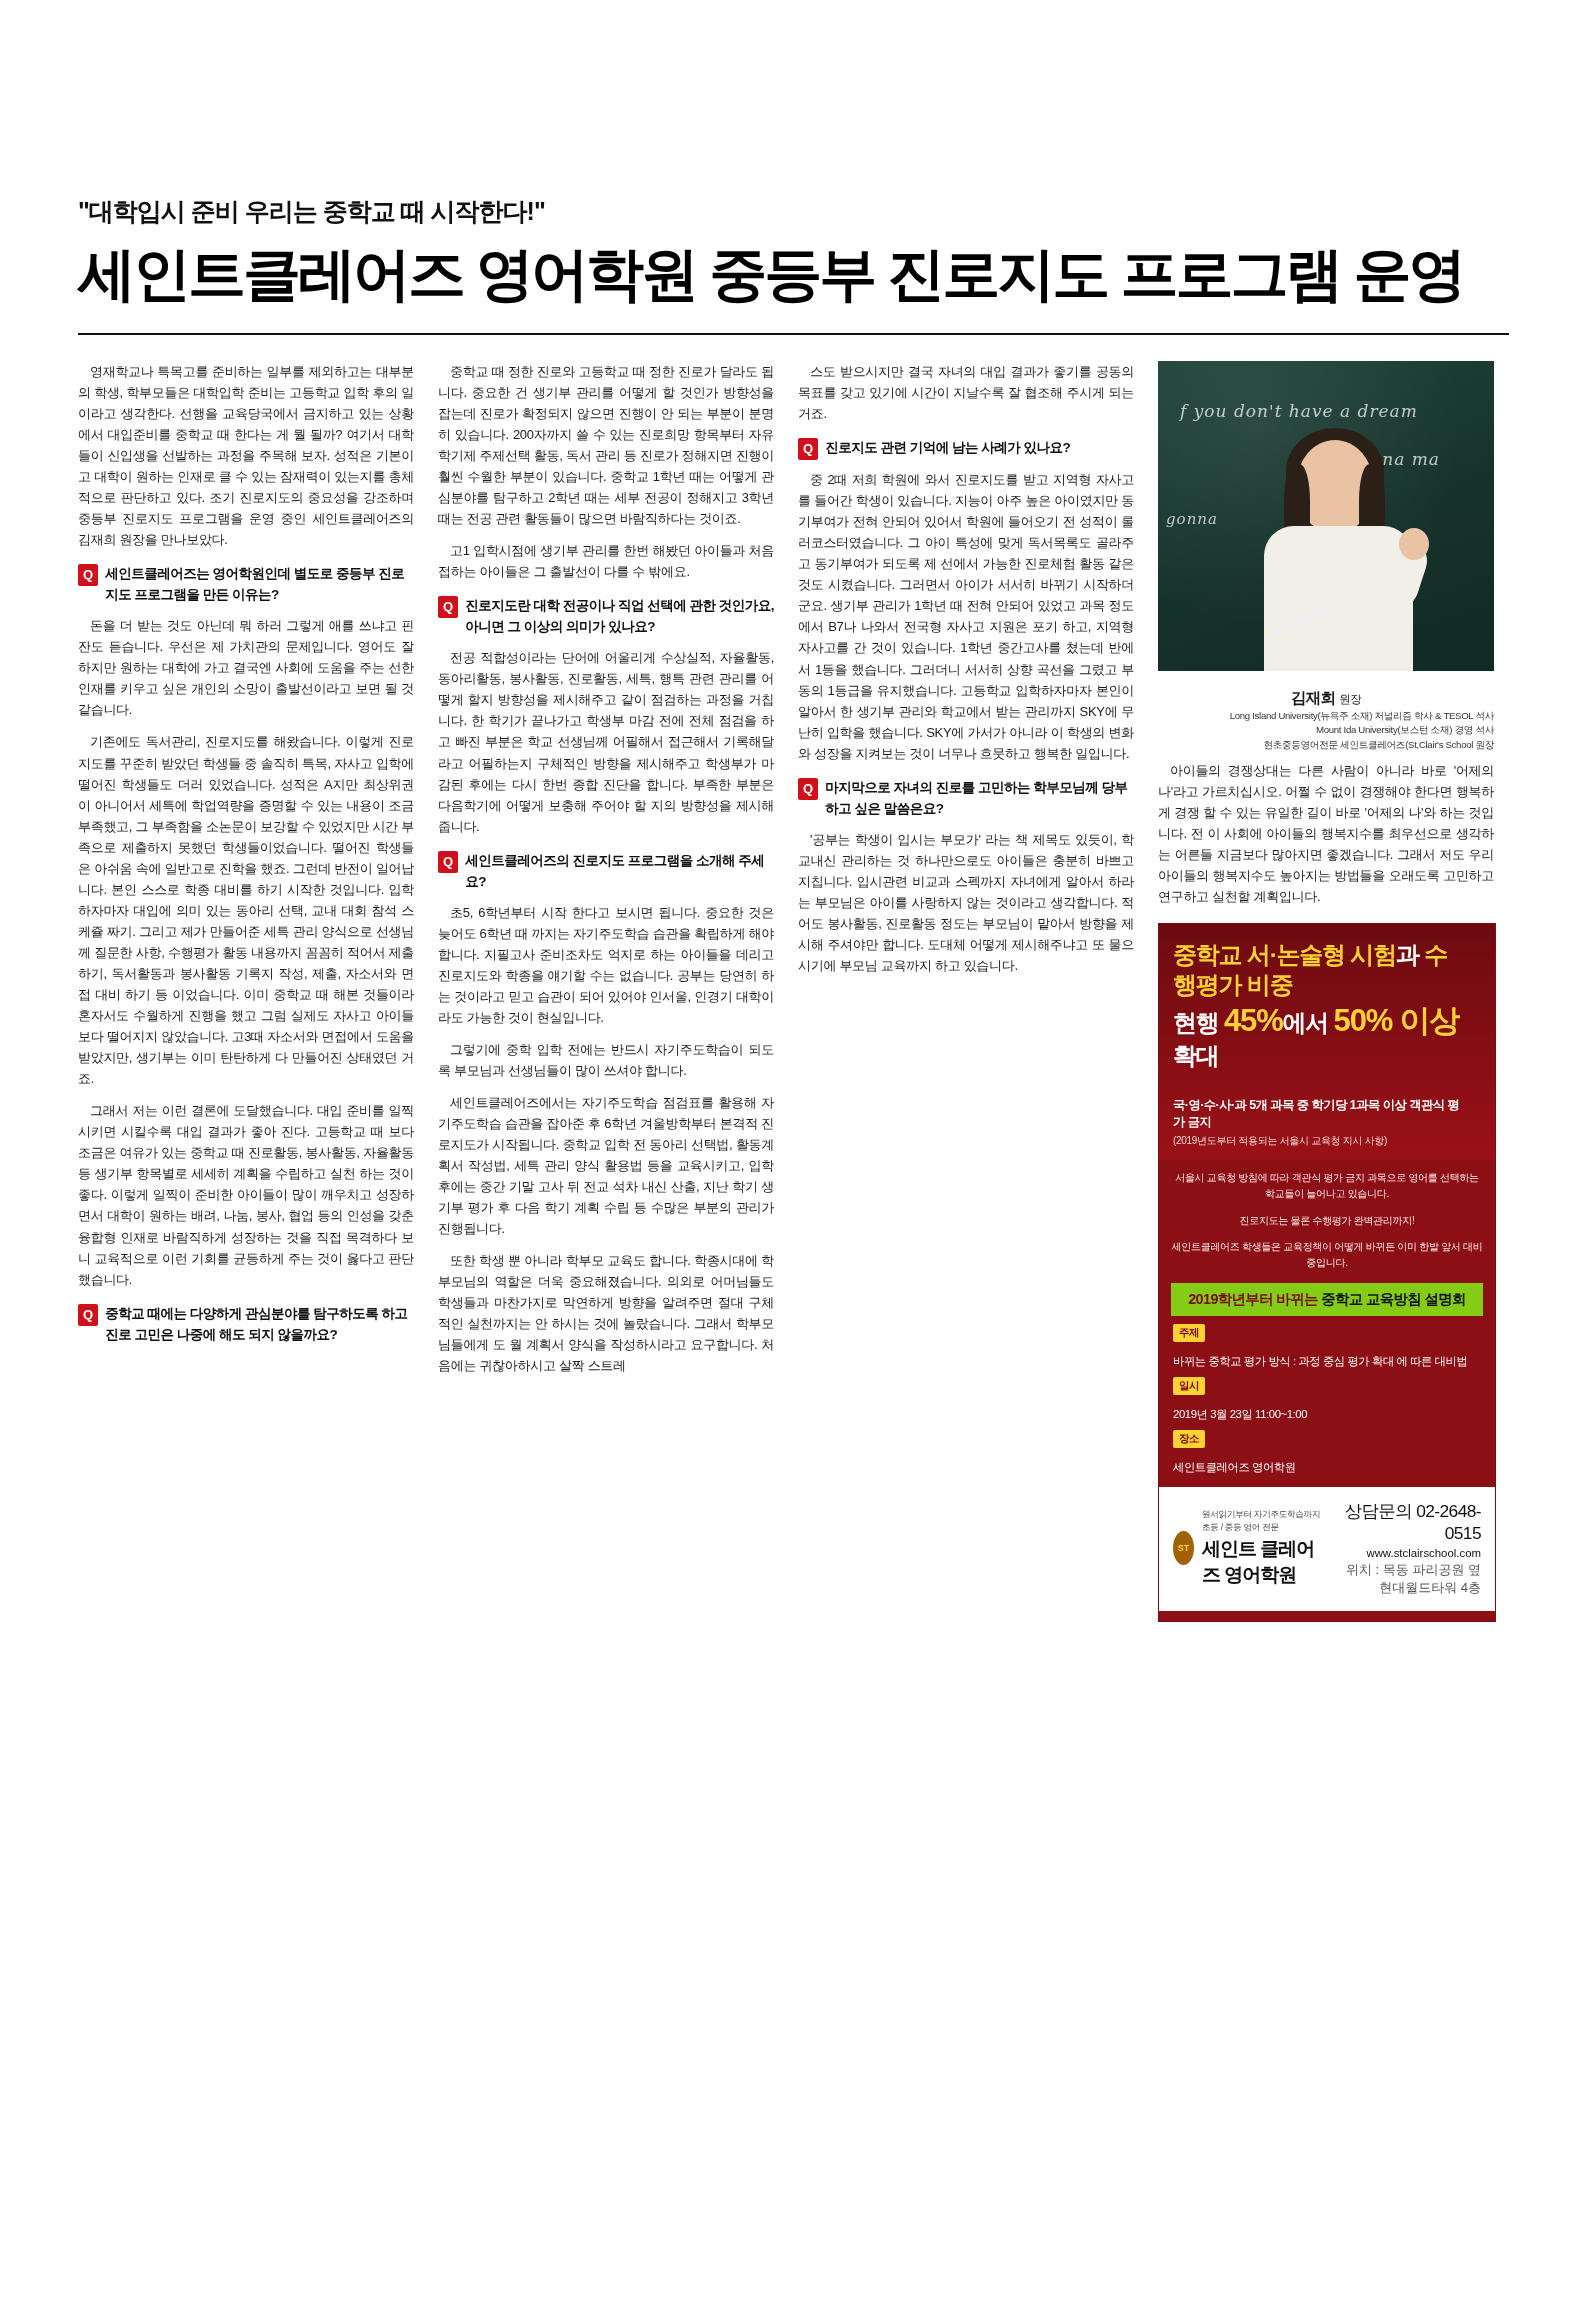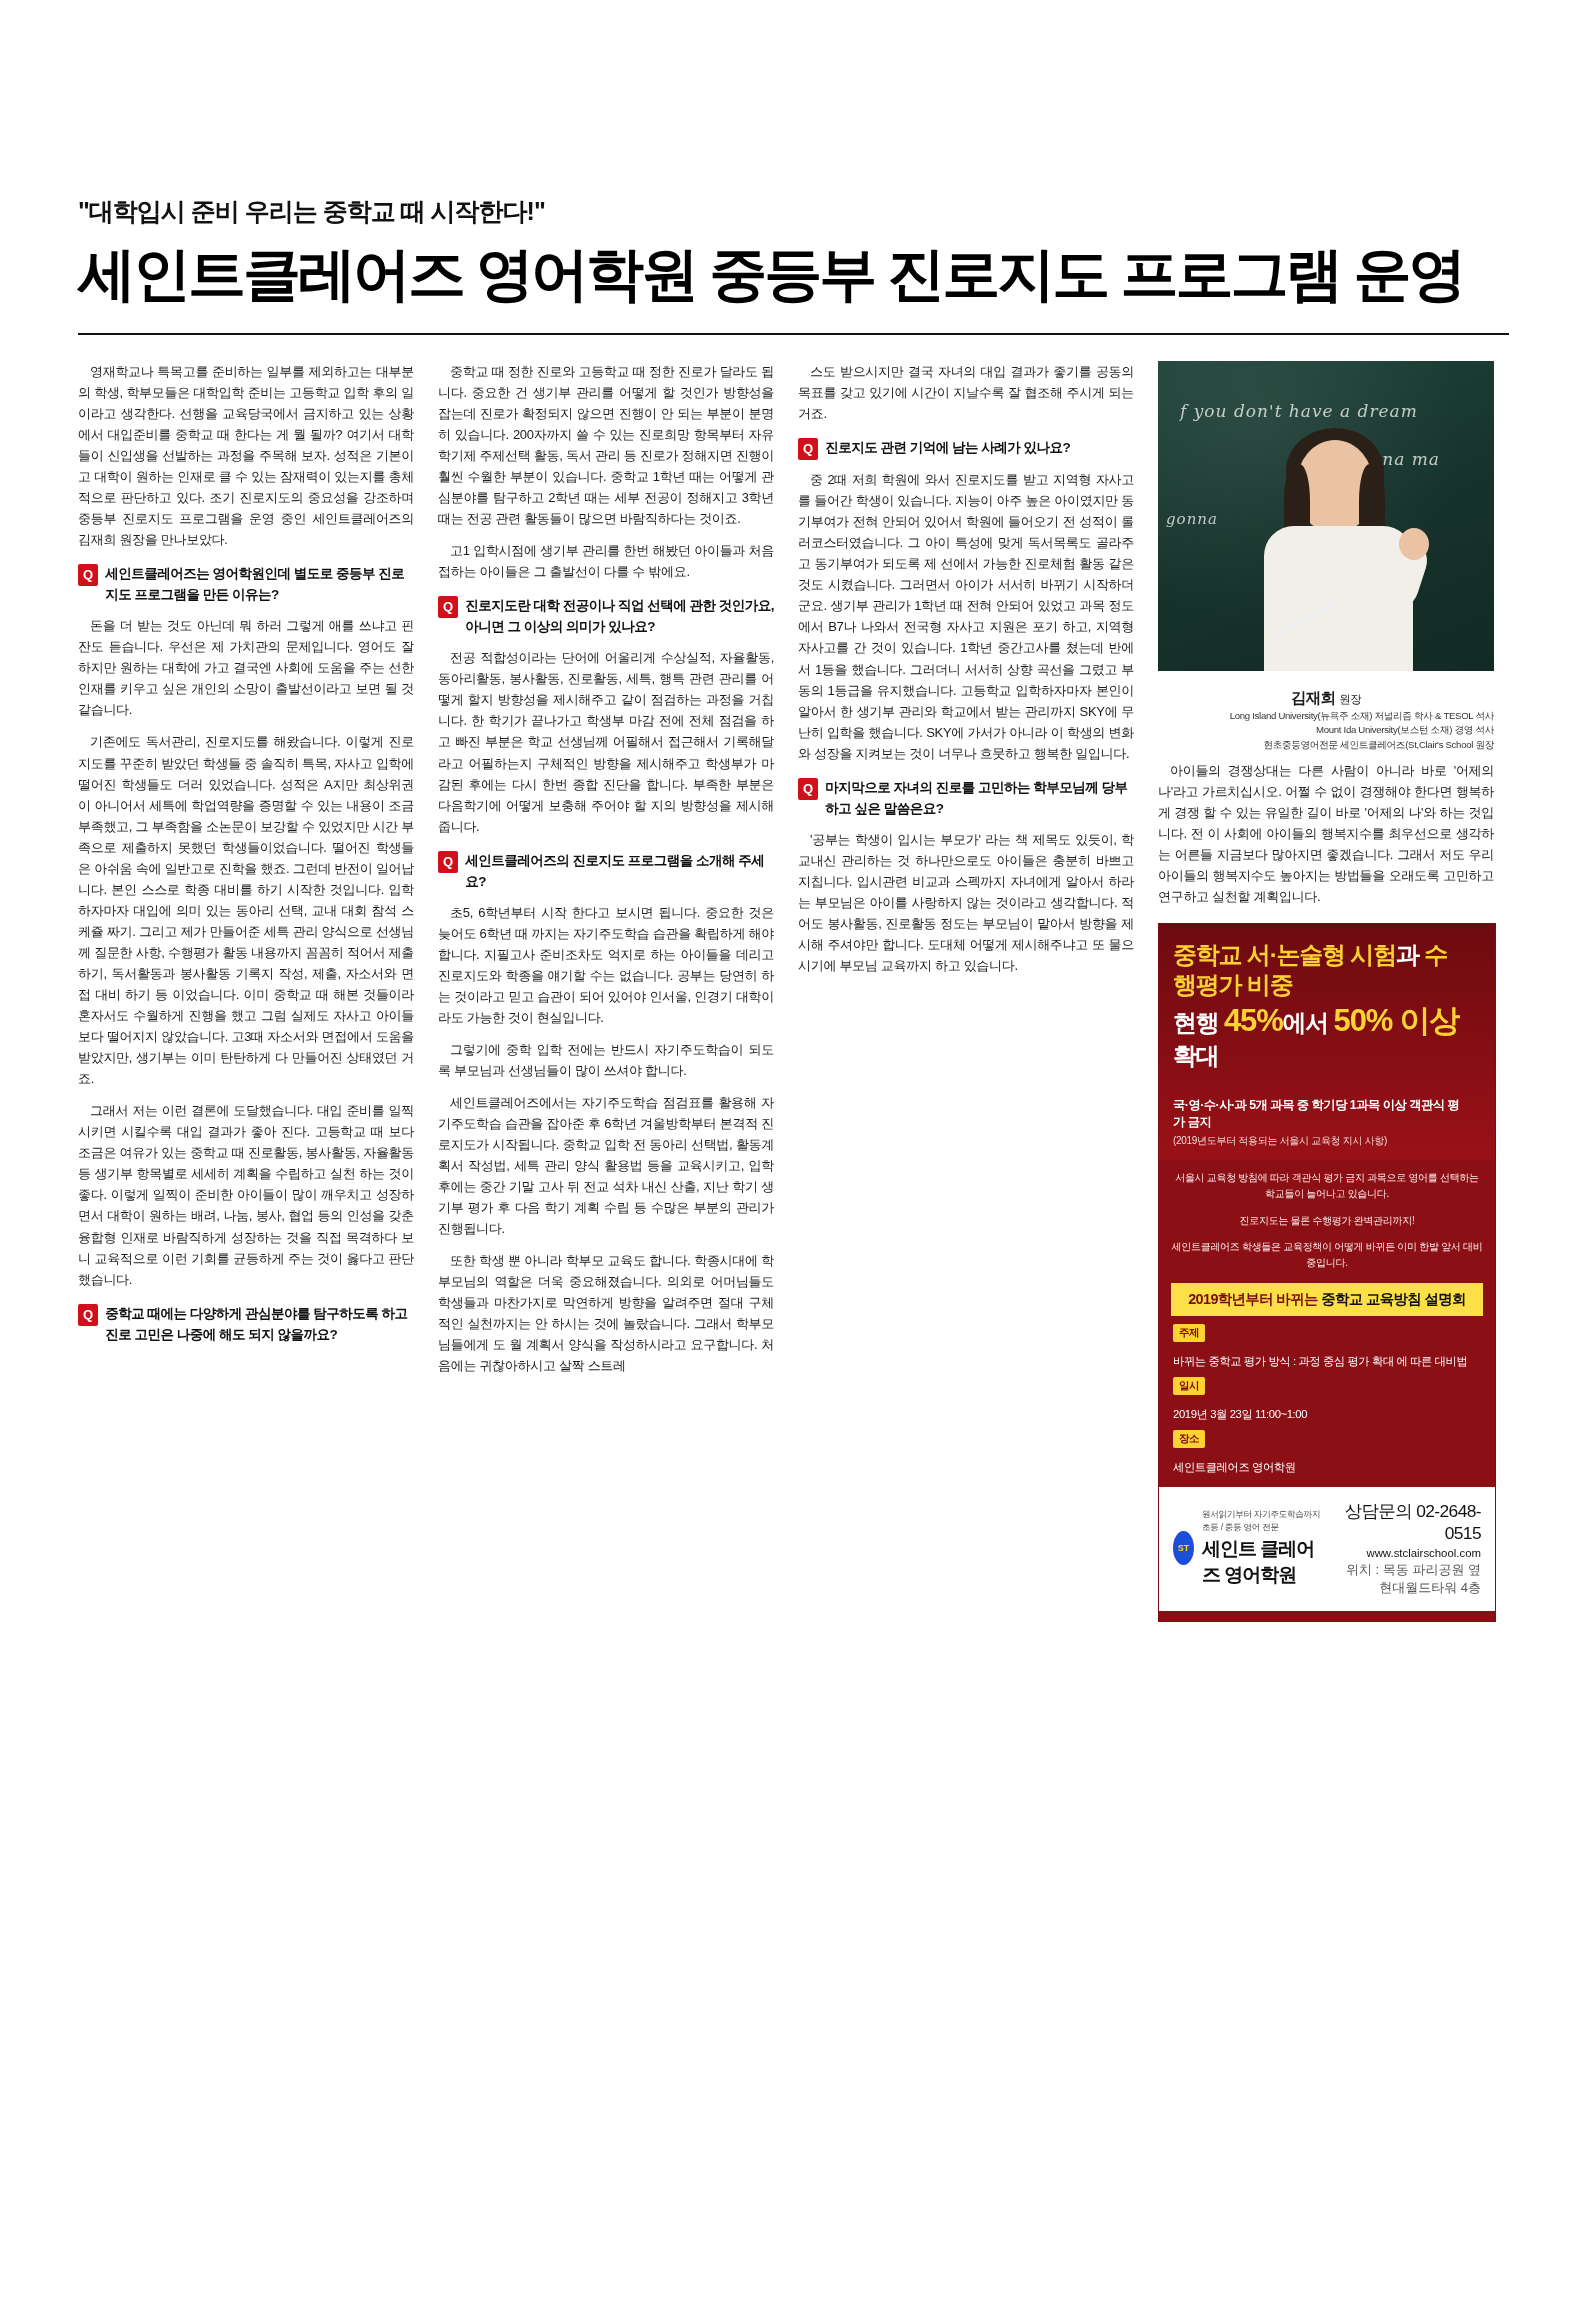--- a/index.html
+++ b/index.html
@@ -48,27 +48,27 @@
   
   .ad{width:336px;margin-top:16px;border:1px solid #7d0d12;background:#8b0f14;color:#fff;padding:0 0 10px 0;position:relative;overflow:hidden;}
   .ad-top{background:linear-gradient(180deg,#6d0b10,#9a1117);padding:16px 29px 12px 14px;}
   .ad-h1{font-size:24px;font-weight:bold;letter-spacing:-1.2px;line-height:1.25;}
   .ad-h1 .y{color:#ffd233;}
   .ad-h2{font-size:24px;font-weight:bold;letter-spacing:-1.2px;line-height:1.25;margin-top:2px;}
   .ad-h2 .big{font-size:31px;color:#ffd233;}
   .ad-sub{font-size:12.3px;font-weight:bold;margin-top:26px;letter-spacing:-0.5px;}
   .ad-note{font-size:10px;margin-top:3px;color:#f3d8d8;letter-spacing:-0.3px;}
   .ad-para{font-size:10px;line-height:1.62;text-align:center;margin:10px 12px 0 12px;color:#ffecec;letter-spacing:-0.3px;}
-  .ad-yellowbar{margin:12px 12px 0 12px;background:#fde047;color:#7a0a0f;text-align:center;font-size:14.4px;font-weight:bold;padding:7px 0;letter-spacing:-0.6px;}
+  .ad-yellowbar{margin:12px 12px 0 12px;background:#84cc16;color:#7a0a0f;text-align:center;font-size:14.4px;font-weight:bold;padding:7px 0;letter-spacing:-0.6px;}
   .ad-yellowbar .dark{color:#111;}
   .ad-row{display:flex;gap:12px;align-items:flex-start;margin:8px 14px 0 14px;font-size:11.3px;letter-spacing:-0.4px;flex-direction:column;}
   .ad-key{flex:0 0 auto;background:#ffd233;color:#7a0a0f;font-weight:bold;padding:2px 6px;border-radius:2px;font-size:10.5px;}
   .ad-bottom{background:#fff;color:#111;margin-top:12px;padding:12px 14px 14px 14px;display:flex;justify-content:space-between;align-items:center;}
   .logo-left{display:flex;align-items:center;gap:8px;}
-  .logo-mark{width:34px;height:34px;border-radius:50%;background:#1d4ed8;color:#ffd233;font-size:9px;display:flex;align-items:center;justify-content:center;font-weight:bold;}
+  .logo-mark{width:34px;height:34px;border-radius:50%;background:#a16207;color:#ffd233;font-size:9px;display:flex;align-items:center;justify-content:center;font-weight:bold;}
   .logo-tag{font-size:8.6px;line-height:1.5;color:#444;letter-spacing:-0.3px;}
   .logo-name{font-size:19px;font-weight:bold;letter-spacing:-1px;margin-top:2px;}
   .ad-right{text-align:right;}
   .ad-tel{font-size:17.4px;font-weight:normal;letter-spacing:-0.6px;}
   .ad-url{font-size:11.4px;margin-top:3px;}
   .ad-addr{font-size:13px;color:#555;margin-top:2px;}
 </style>
 </head>
 <body>
 

